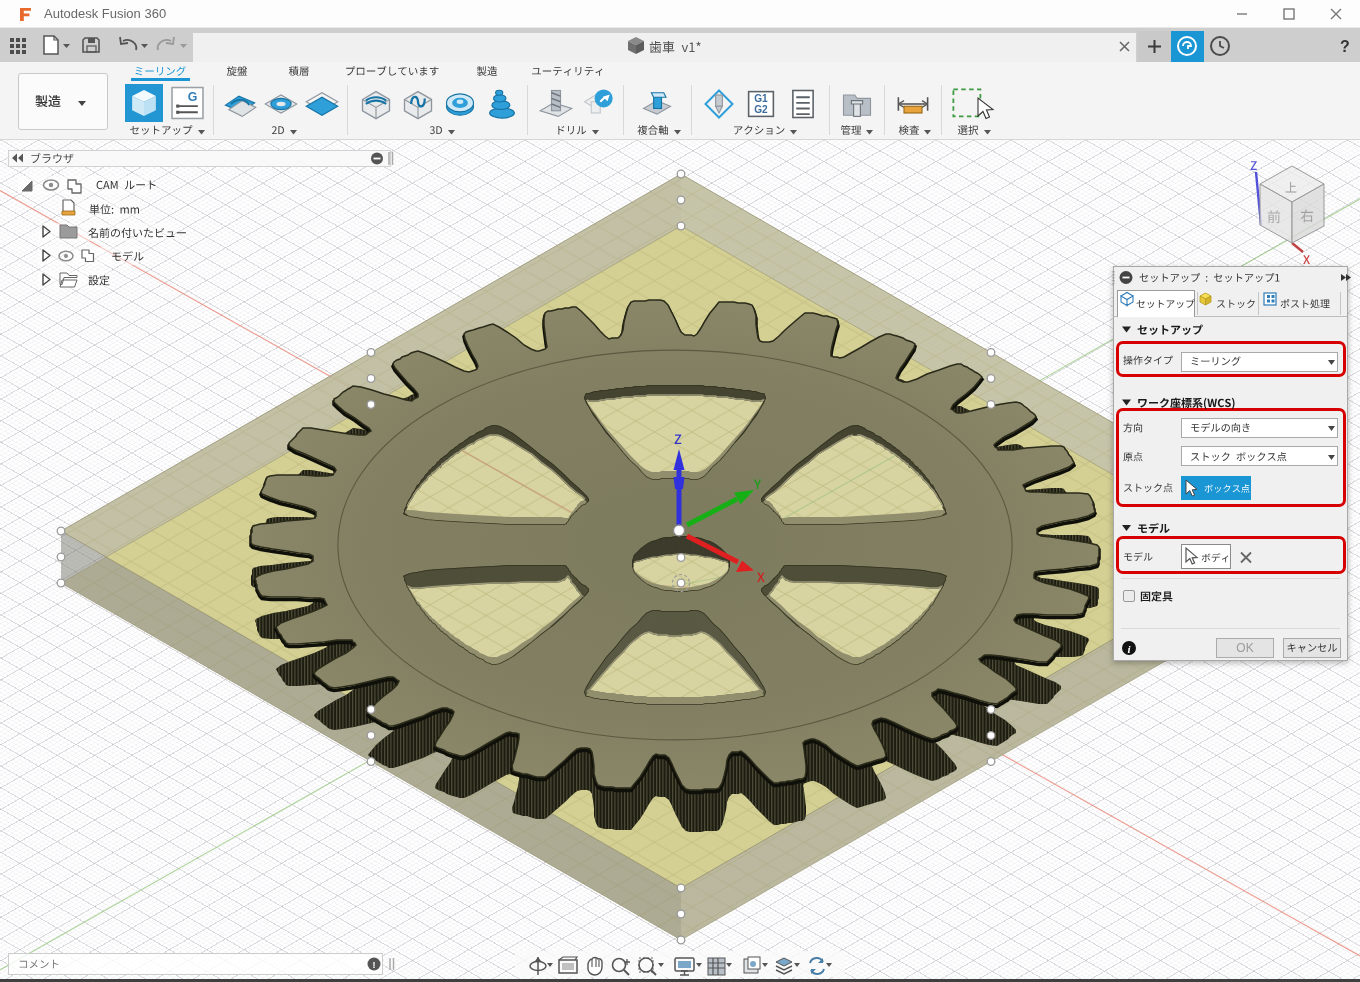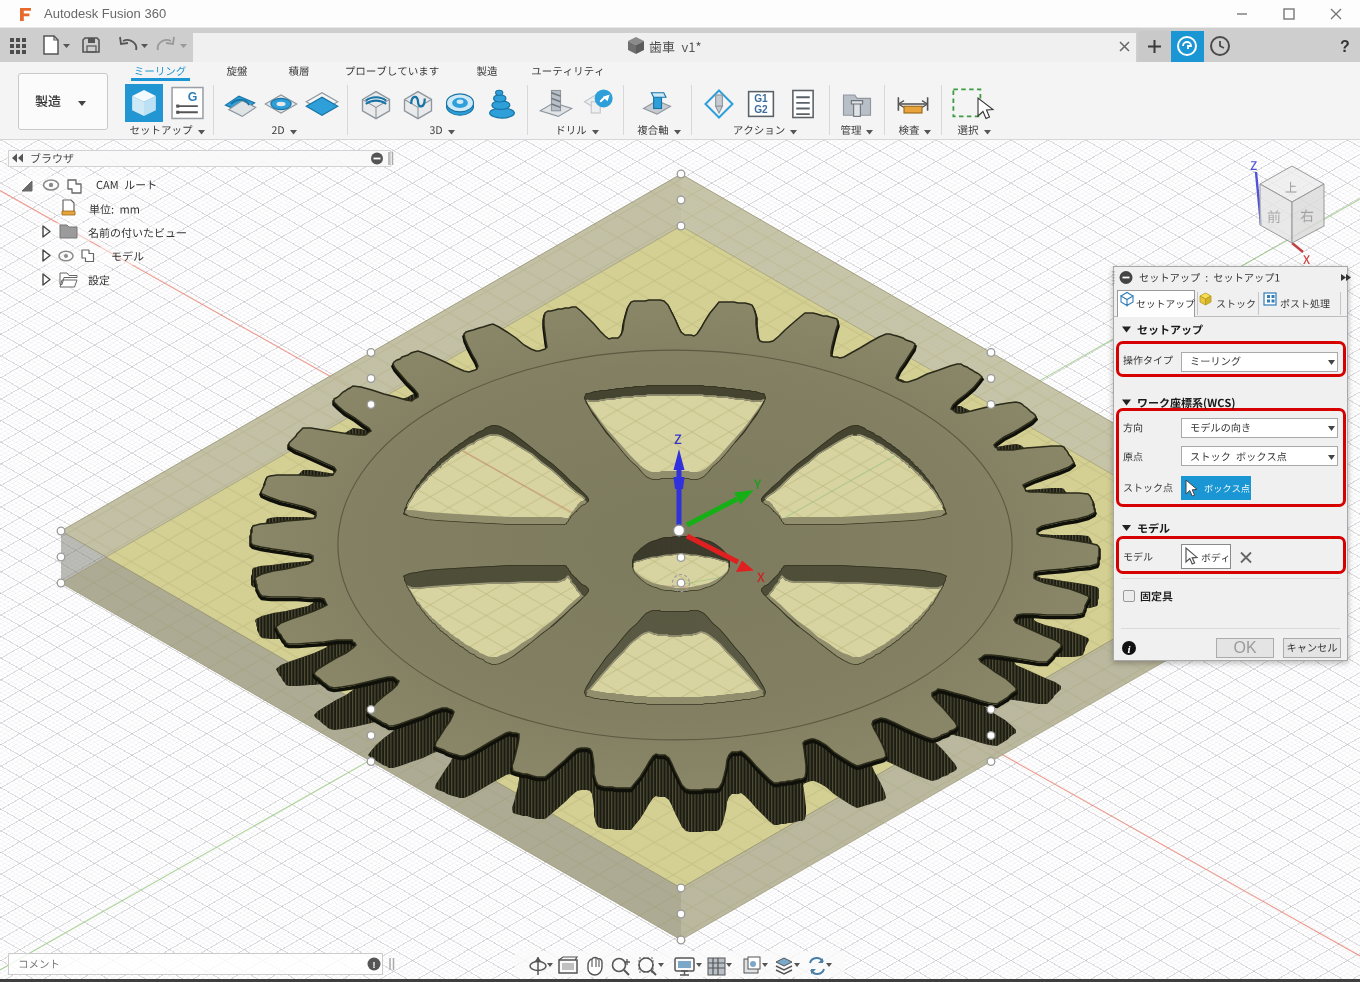--- a/index.html
+++ b/index.html
@@ -320,21 +320,21 @@
 <div class="redbox" style="left:1116px;top:408px;width:230px;height:99px"></div>
 <div class="redbox" style="left:1116px;top:536px;width:230px;height:38px"></div>
 <div class="dd" style="left:1181px;top:352px;width:157px;height:20px"></div>
 <div class="dd" style="left:1181px;top:418px;width:157px;height:20px"></div>
 <div class="dd" style="left:1181px;top:446px;width:157px;height:20px"></div>
 <div style="position:absolute;left:1181px;top:476px;width:70px;height:24px;background:#1a96d4;z-index:22"></div>
 <div class="dd" style="left:1181px;top:544px;width:50px;height:25px;border-color:#8a8a8a"></div>
 <div style="position:absolute;left:1121px;top:578px;width:219px;height:1px;background:#dadada;z-index:21"></div>
 <div style="position:absolute;left:1123px;top:590px;width:12px;height:12px;background:#ececec;border:1px solid #999;border-radius:2px;z-index:22"></div>
 <div style="position:absolute;left:1121px;top:628px;width:219px;height:1px;background:#dadada;z-index:21"></div>
-<div style="position:absolute;left:1216px;top:638px;width:58px;height:20px;background:#e4e4e4;border:1px solid #ababab;z-index:22;font-size:16px;color:#9b9b9b;text-align:center;line-height:18px">OK</div>
+<div style="position:absolute;left:1216px;top:638px;width:58px;height:20px;background:#e4e4e4;border:1px solid #ababab;z-index:22;font-size:12px;color:#9b9b9b;text-align:center;line-height:18px">OK</div>
 <div style="position:absolute;left:1283px;top:638px;width:58px;height:20px;background:#e4e4e4;border:1px solid #ababab;z-index:22"></div>
 <div id="commentbox"></div>
 <div id="navstrip"></div>
 <div id="bottombar"></div>
 <svg id="overlay" viewBox="0 0 1360 982">
 <defs>
         <path id="q0" d="M47 0V70L415 639H81V737H559V667L191 99H563V0Z"></path>
         <path id="q1" d="M218 0V278L-3 737H121L206 541Q223 500 240 460Q256 421 275 379H279Q297 421 315 460Q332 500 349 541L435 737H556L334 278V0Z"></path>
         <path id="q2" d="M16 0 227 380 29 737H158L247 564Q261 538 274 512Q286 486 304 452H308Q322 486 334 512Q346 538 359 564L445 737H567L370 375L581 0H452L355 183Q341 211 326 240Q311 270 294 303H290Q275 270 261 240Q247 211 233 183L139 0Z"></path>
         <path id="q3" d="M470 516H881V441H470ZM51 43H950V-32H51ZM427 825H506V3H427Z"></path>

